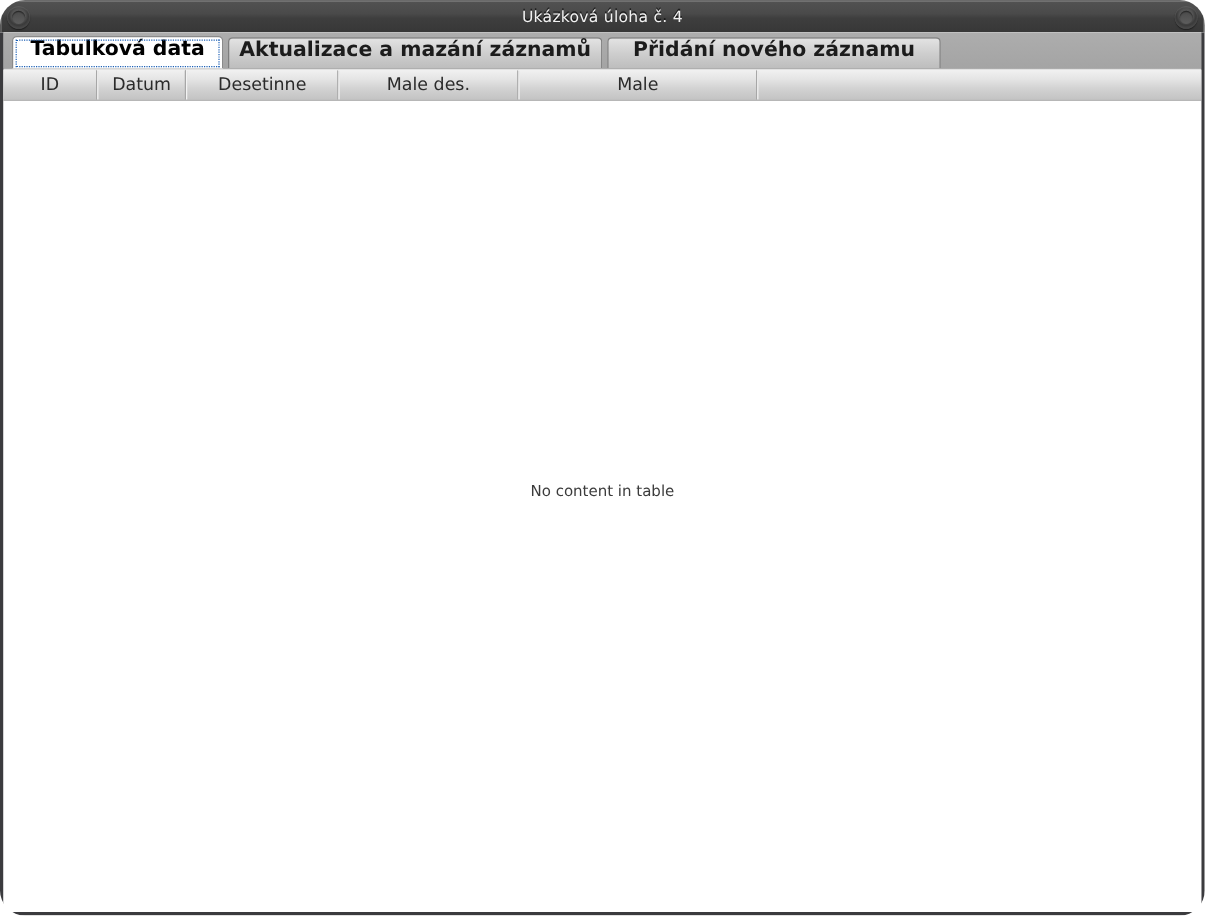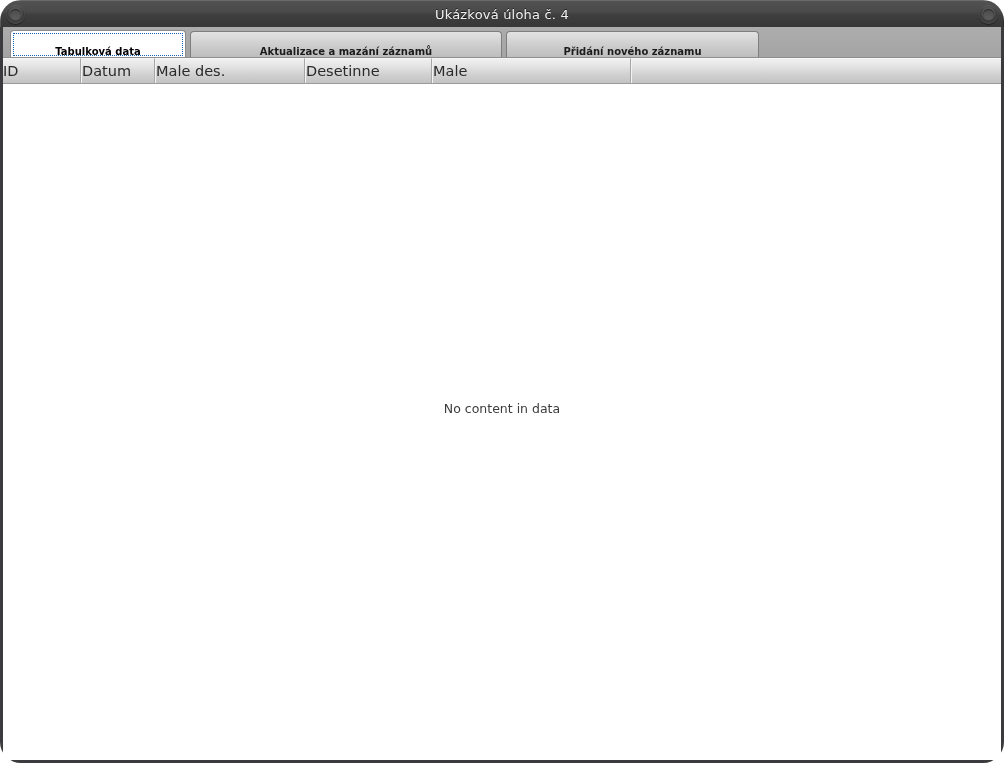--- a/index.html
+++ b/index.html
@@ -87,25 +87,25 @@
     display: flex;
     align-items: flex-end;
     padding-left: 7px;
     border-bottom: 1px solid #8e8e8e;
   }
   .tab {
     position: relative;
     height: 26px;
     box-sizing: border-box;
     display: flex;
-    align-items: flex-end;
+    align-items: flex-start;
     justify-content: center;
     padding: 0 9px;
     margin-right: 4px;
-    font-size: 10px;
+    font-size: 17px;
     font-weight: bold;
     color: #1c1c1c;
     border: 1px solid #7e7e7e;
     border-bottom: none;
     border-radius: 4px 4px 0 0;
     background: linear-gradient(to bottom, #e3e3e3 0%, #cfcfcf 48%, #bdbdbd 100%);
     white-space: nowrap;
     cursor: default;
   }
   .tab.active {
@@ -136,21 +136,21 @@
     height: 26px;
     flex: 0 0 26px;
     background: #d3d3d3;
     border-bottom: 1px solid #9a9a9a;
     box-sizing: border-box;
   }
   .th {
     position: relative;
     display: flex;
     align-items: center;
-    justify-content: flex-start;
+    justify-content: center;
     font-size: 14.5px;
     color: #2a2a2a;
     box-sizing: border-box;
     background: linear-gradient(to bottom,
         #f0f0f0 0%, #e4e4e4 30%, #d2d2d2 62%, #c3c3c3 100%);
     border-right: 1px solid #a7a7a7;
     border-left: 1px solid #f3f3f3;
     border-top: 1px solid #f6f6f6;
     white-space: nowrap;
     cursor: default;
@@ -191,49 +191,49 @@
 
       <div class="tab active" style="width:176px">
         <span class="tab-label">Tabulková data</span>
         <span class="tab-focus"></span>
       </div>
 
       <div class="tab" style="width:312px">
         <span class="tab-label">Aktualizace a mazání záznamů</span>
       </div>
 
-      <div class="tab" style="width:253px">
+      <div class="tab" style="width:278px">
         <span class="tab-label">Přidání nového záznamu</span>
       </div>
 
     </div>
 
     <div id="table-area">
 
       <div id="table-header">
         <div class="th" style="width:78px">
           <span>ID</span>
         </div>
         <div class="th" style="width:74px">
           <span>Datum</span>
         </div>
+        <div class="th" style="width:127px">
+          <span>Desetinne</span>
+        </div>
         <div class="th" style="width:150px">
           <span>Male des.</span>
         </div>
-        <div class="th" style="width:127px">
-          <span>Desetinne</span>
-        </div>
         <div class="th" style="width:199px">
           <span>Male</span>
         </div>
         <div class="th filler" style="flex:1 1 auto">
           <span></span>
         </div>
       </div>
 
       <div id="table-body">
-        <div id="empty-message">No content in data</div>
+        <div id="empty-message">No content in table</div>
       </div>
 
     </div>
 
   </div>
 </div>
 
 </body></html>

